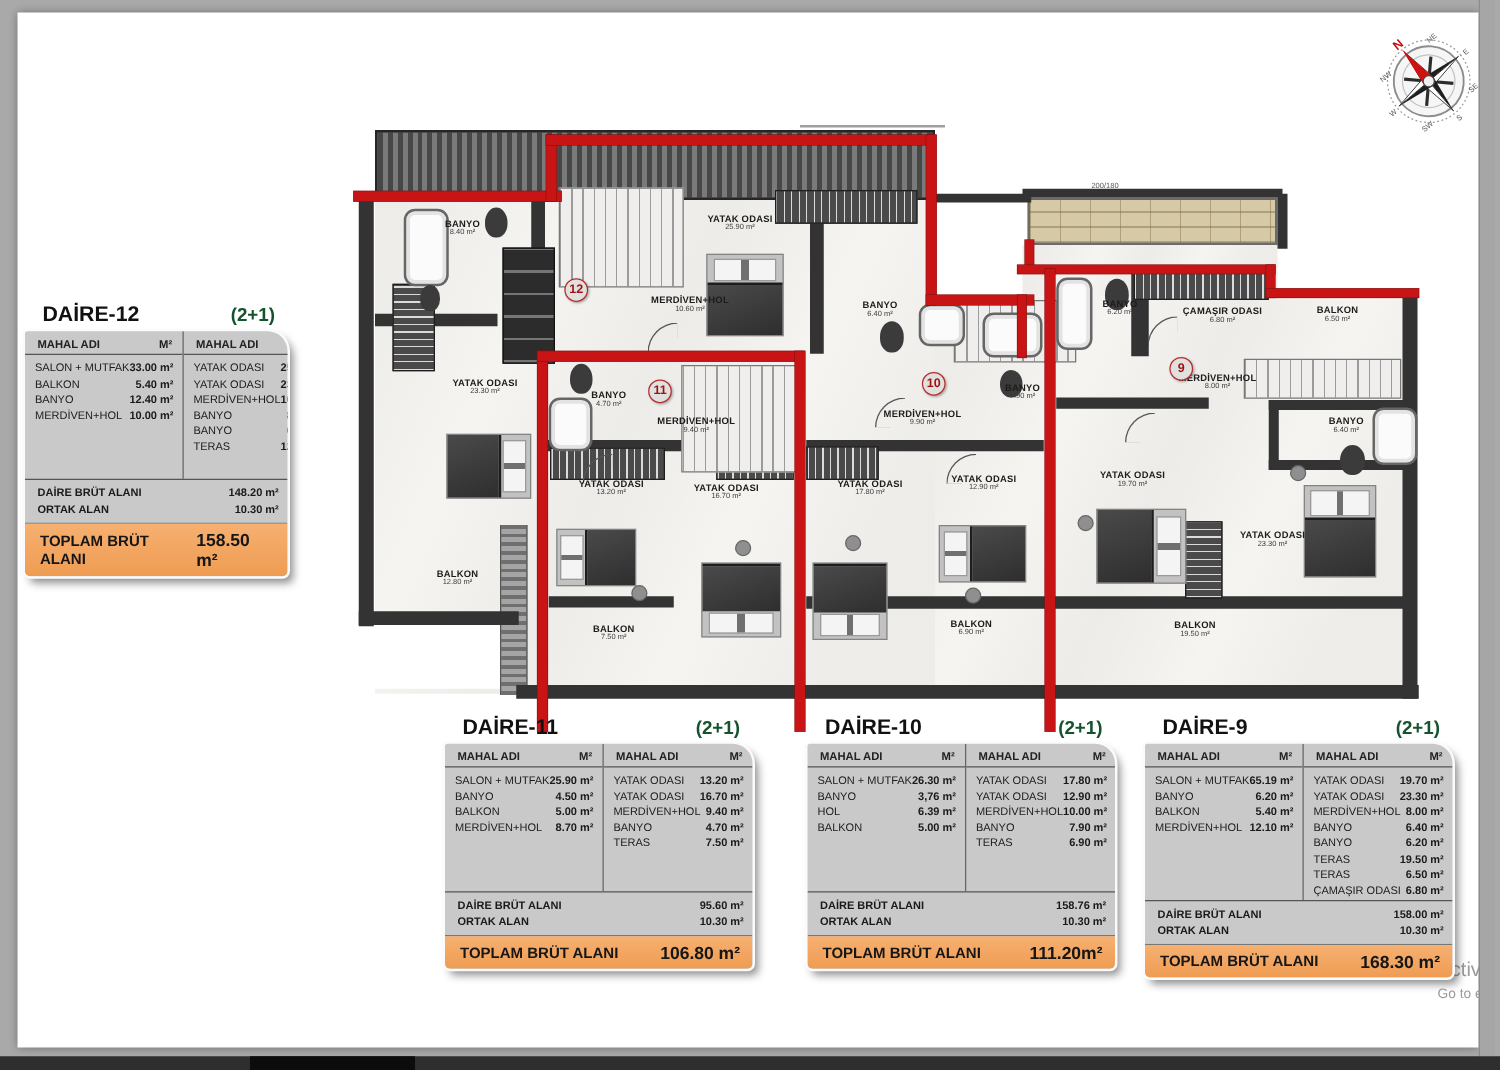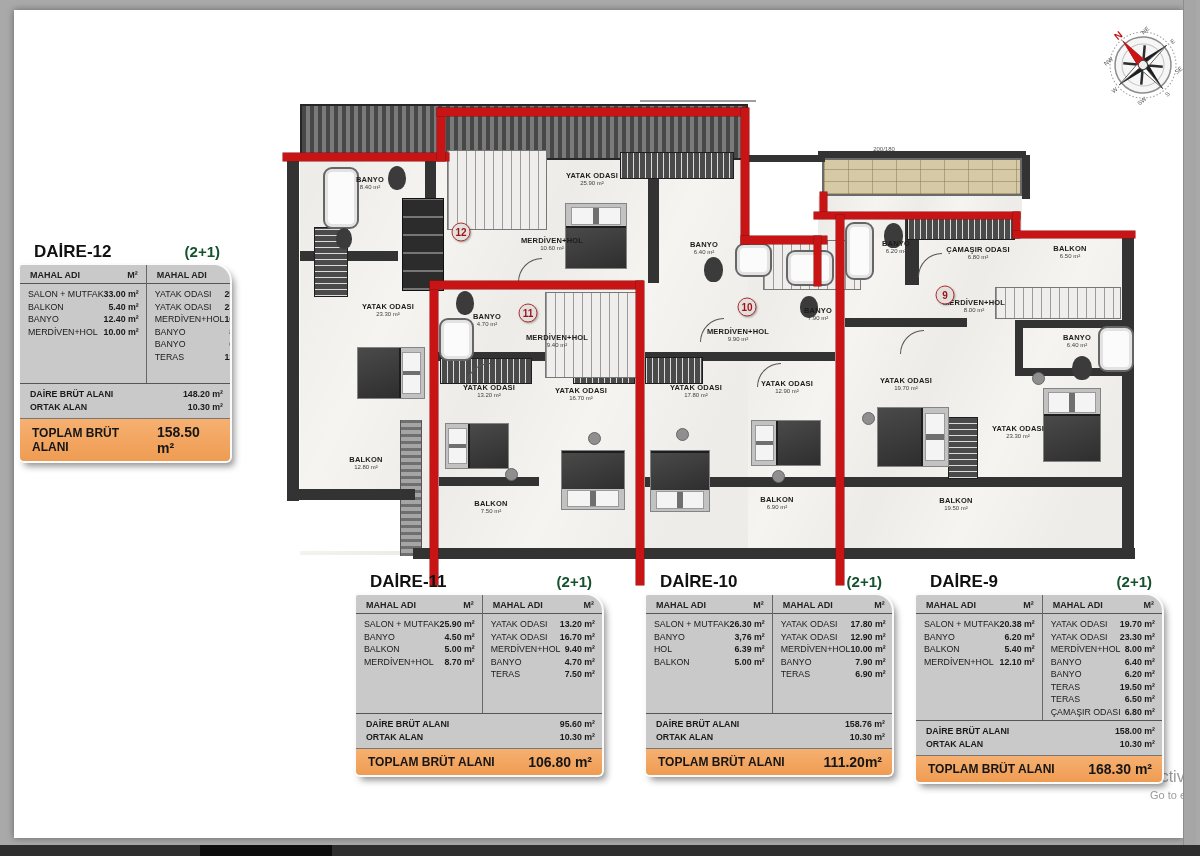--- a/index.html
+++ b/index.html
@@ -561,21 +561,21 @@
     <div class="ut-box">
       <div class="ut-grid">
         <div class="ut-col lft">
           <div class="ut-colhead">
             <span class="h-name">MAHAL ADI</span>
             <span class="h-area">M²</span>
           </div>
           <div class="ut-rows left">
                 <div class="ut-row">
                   <span class="n">SALON + MUTFAK</span>
-                  <span class="v">20.38 m²</span>
+                  <span class="v">65.19 m²</span>
                 </div>
                 <div class="ut-row">
                   <span class="n">BANYO</span>
                   <span class="v">6.20 m²</span>
                 </div>
                 <div class="ut-row">
                   <span class="n">BALKON</span>
                   <span class="v">5.40 m²</span>
                 </div>
                 <div class="ut-row">

